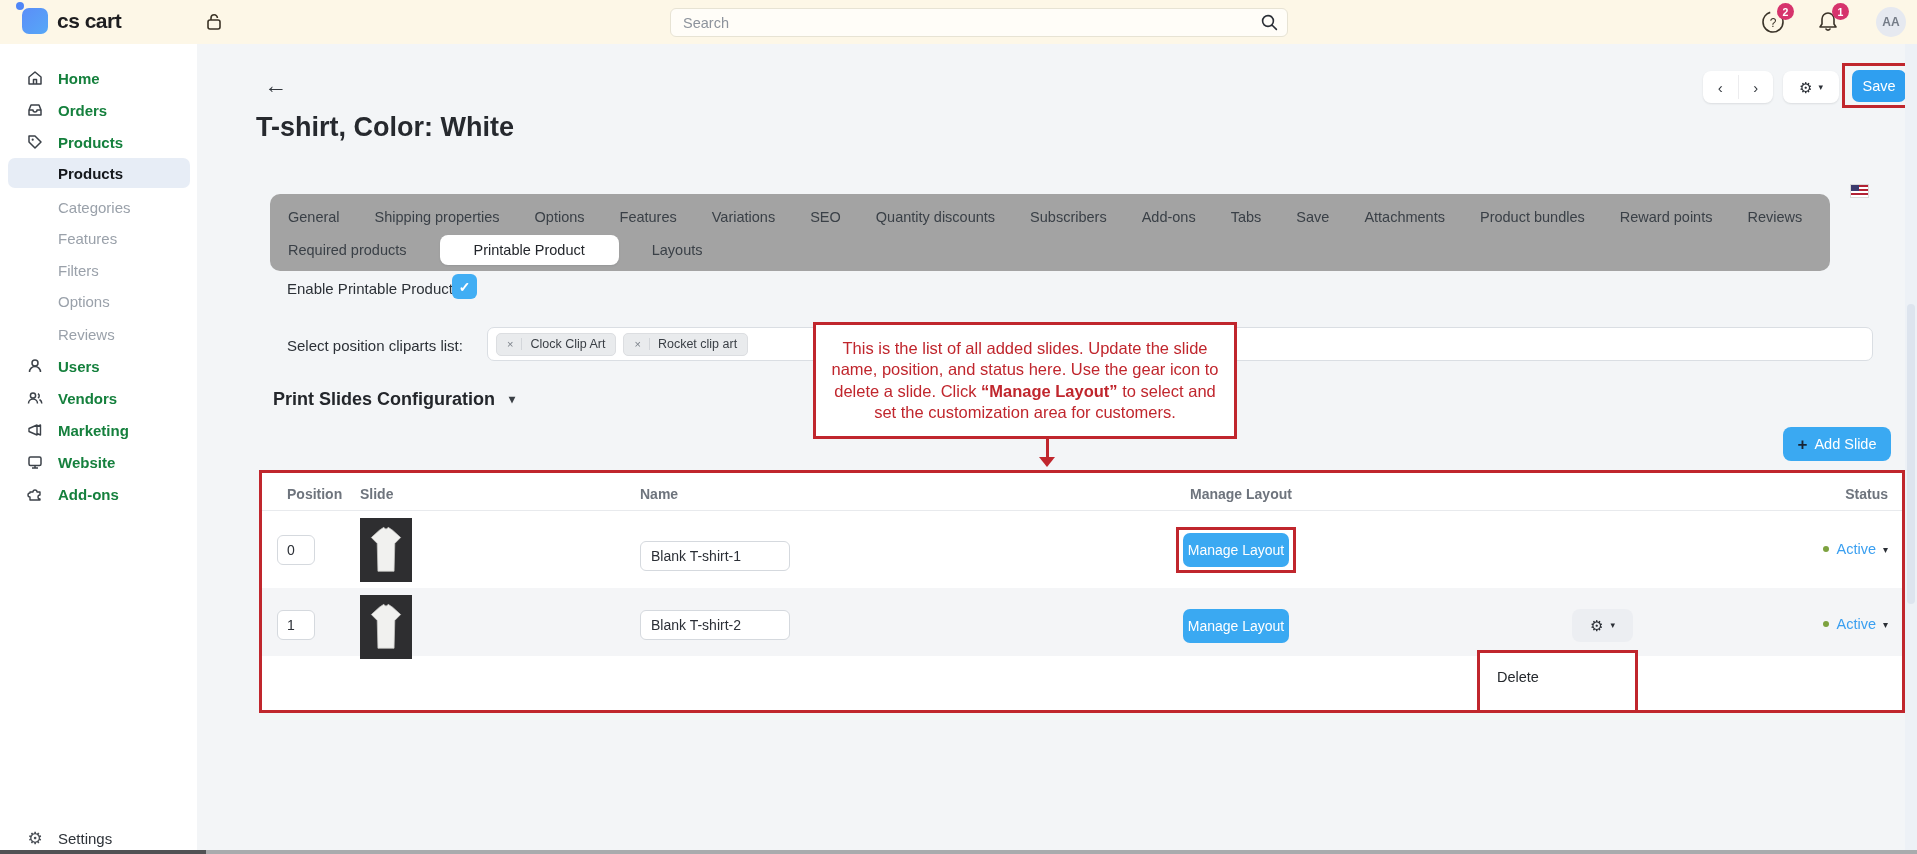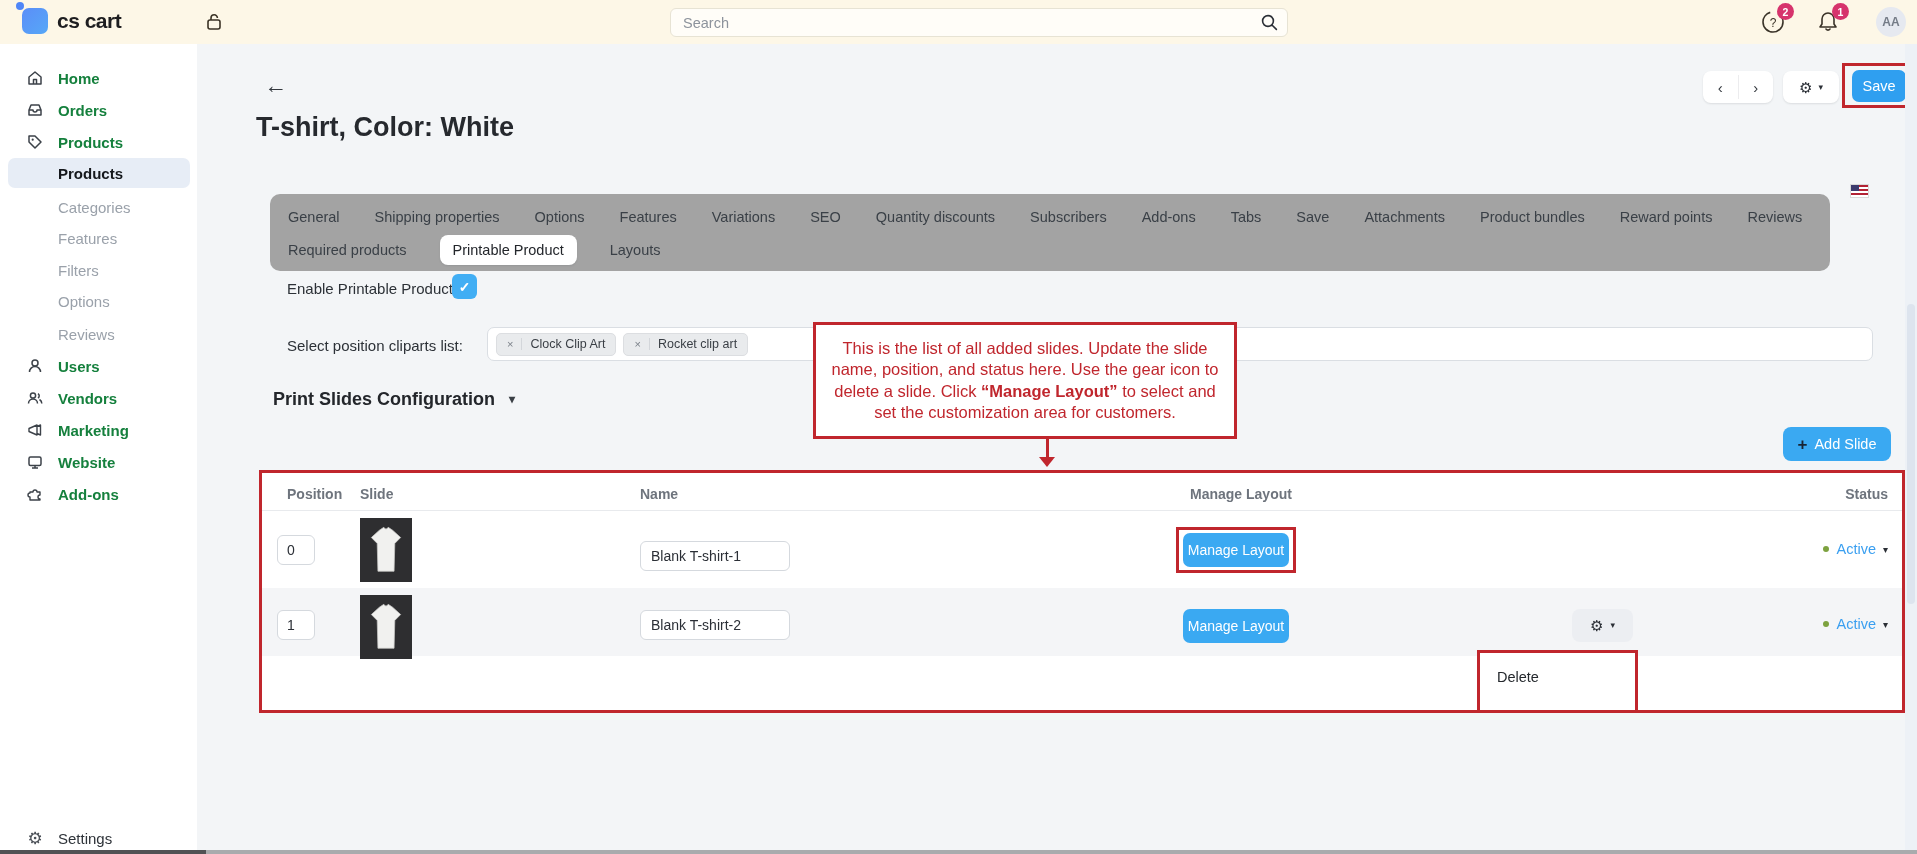--- a/index.html
+++ b/index.html
@@ -51,21 +51,21 @@
     display:flex; align-items:center; justify-content:center; gap:6px; border:none; cursor:pointer; position:absolute; }
   .gear-glyph { font-size:15px; color:#2b2f36; line-height:1; }
   .caret { font-size:9px; color:#2b2f36; line-height:1; }
   .save-btn { position:absolute; left:1852px; top:70px; width:54px; height:32px; background:#2f9ff0; border:none;
     border-radius:7px; color:#fff; font-size:14.5px; cursor:pointer; font-family:inherit; }
   .save-anno { position:absolute; left:1842px; top:63px; width:73px; height:45px; border:3px solid #c0262d; pointer-events:none; }
   
   .tabs-box { position:absolute; left:270px; top:194px; width:1560px; height:77px; background:#a3a3a3; border-radius:10px; padding:7px 16px; }
   .tabs-row { display:flex; align-items:center; gap:31px; height:31px; }
   .tab { font-size:14.5px; color:#3a4047; white-space:nowrap; cursor:pointer; padding:6px 2px; }
-  .tab-active { background:#fff; border-radius:8px; padding:7px 13px; color:#23262b; box-shadow:0 1px 2px rgba(40,50,60,.10); }
+  .tab-active { background:#fff; border-radius:8px; padding:7px 34px; color:#23262b; box-shadow:0 1px 2px rgba(40,50,60,.10); }
   .flag { position:absolute; left:1851px; top:185px; width:17px; height:12px; cursor:pointer;
     background:repeating-linear-gradient(#b22234 0 2px, #fff 2px 4px); outline:1px solid #d9d9d9; }
   .flag::after { content:""; position:absolute; left:0; top:0; width:8px; height:6px; background:#3c3b6e; }
   
   .fld-label { position:absolute; font-size:15px; color:#2c3137; }
   .chk { position:absolute; left:452px; top:274px; width:25px; height:25px; border-radius:6px; background:#41aef4;
     color:#fff; font-size:14px; font-weight:bold; display:flex; align-items:center; justify-content:center; cursor:pointer; }
   .cliparts-input { position:absolute; left:487px; top:327px; width:1386px; height:34px; background:#fff;
     border:1px solid #dadee3; border-radius:7px; display:flex; align-items:center; gap:7px; padding:0 8px; cursor:text; }
   .chip { display:flex; align-items:center; gap:8px; background:#e9ebed; border:1px solid #dcdee1; border-radius:5px;

